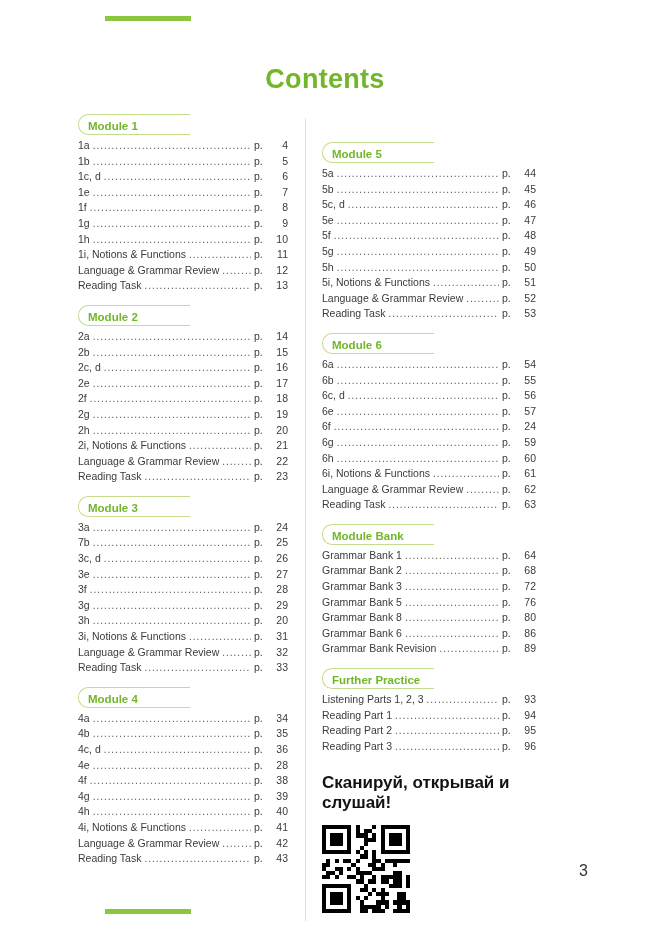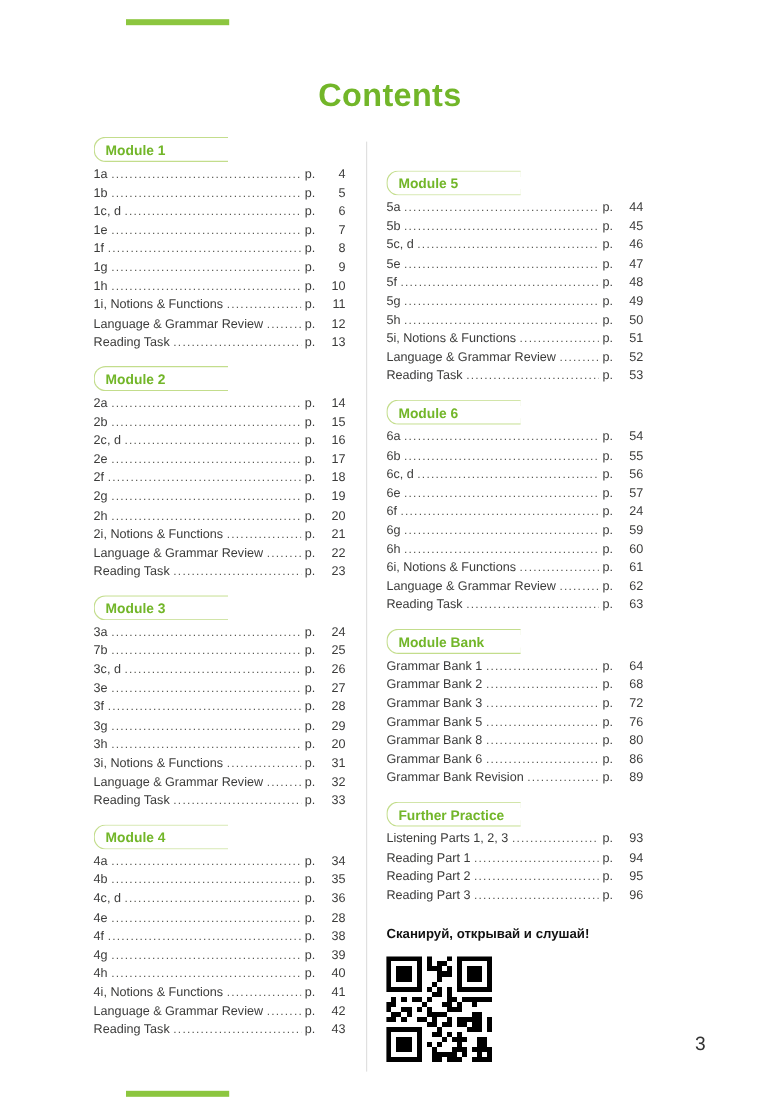--- a/index.html
+++ b/index.html
@@ -39,21 +39,21 @@
   .entry .label { white-space: nowrap; }
   .entry .dots { flex: 1; overflow: hidden; white-space: nowrap; color: #55554f; margin: 0 3px; }
   .entry .dots::after {
     content: "........................................................................................";
     letter-spacing: 1px; font-size: 10px;
   }
   .entry .p { width: 14px; text-align: left; flex: none; }
   .entry .num { width: 20px; text-align: right; flex: none; }
 
   .audio-block { margin-top: 18px; }
-  .scan-text { font-weight: bold; font-size: 11px; color: #121212; }
+  .scan-text { font-weight: bold; font-size: 17px; color: #121212; }
   .qr { margin: 12px 0 8px 0; display: block; shape-rendering: crispEdges; }
   .audio-url { font-size: 10.5px; color: #3b3b3a; cursor: pointer; }
 
   .page-number { position: absolute; right: 62px; top: 862px; font-size: 16px; color: #333; }
 </style>
 </head>
 <body>
 
 <div class="accent-bar top"></div>
 

